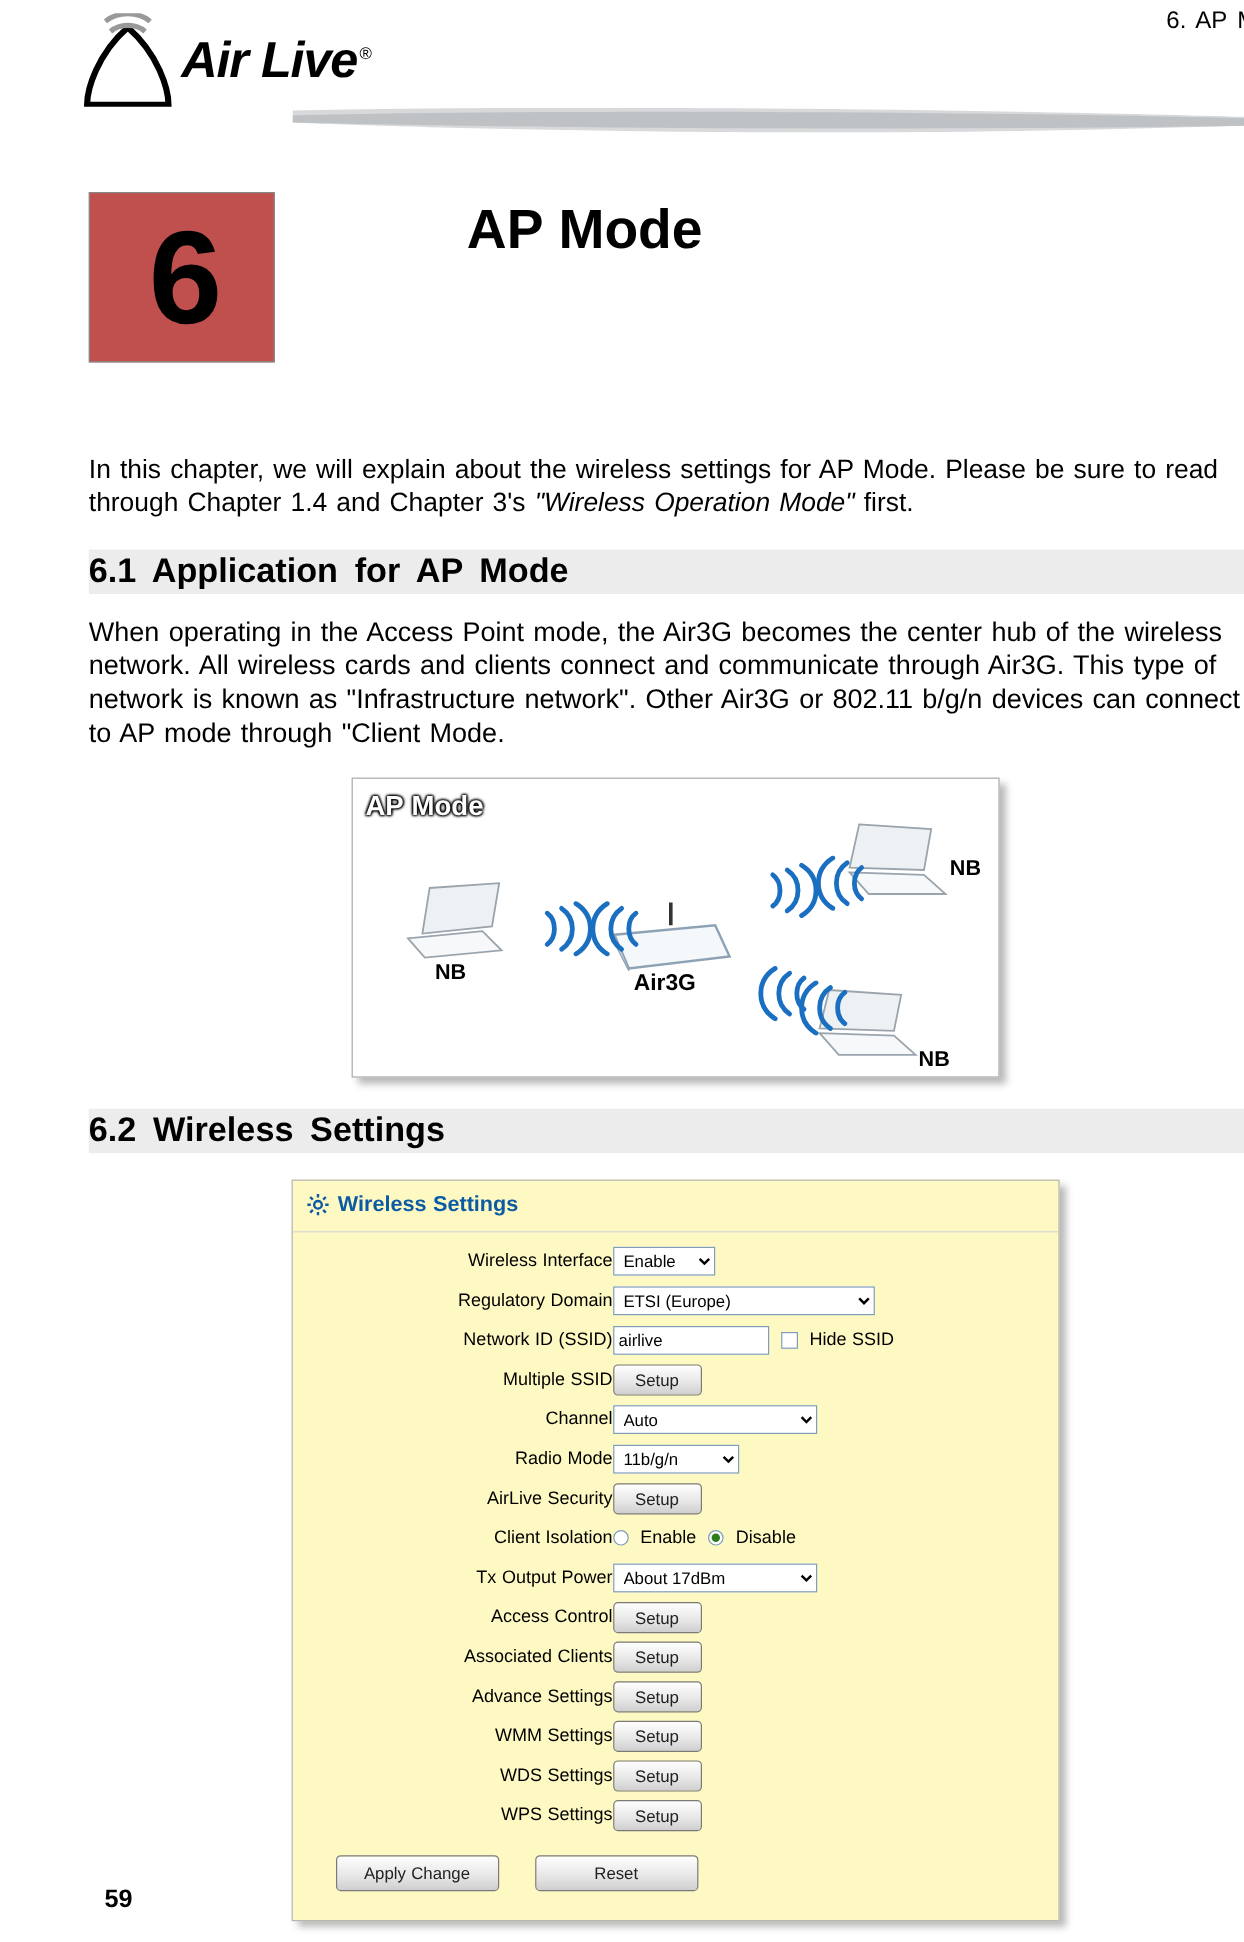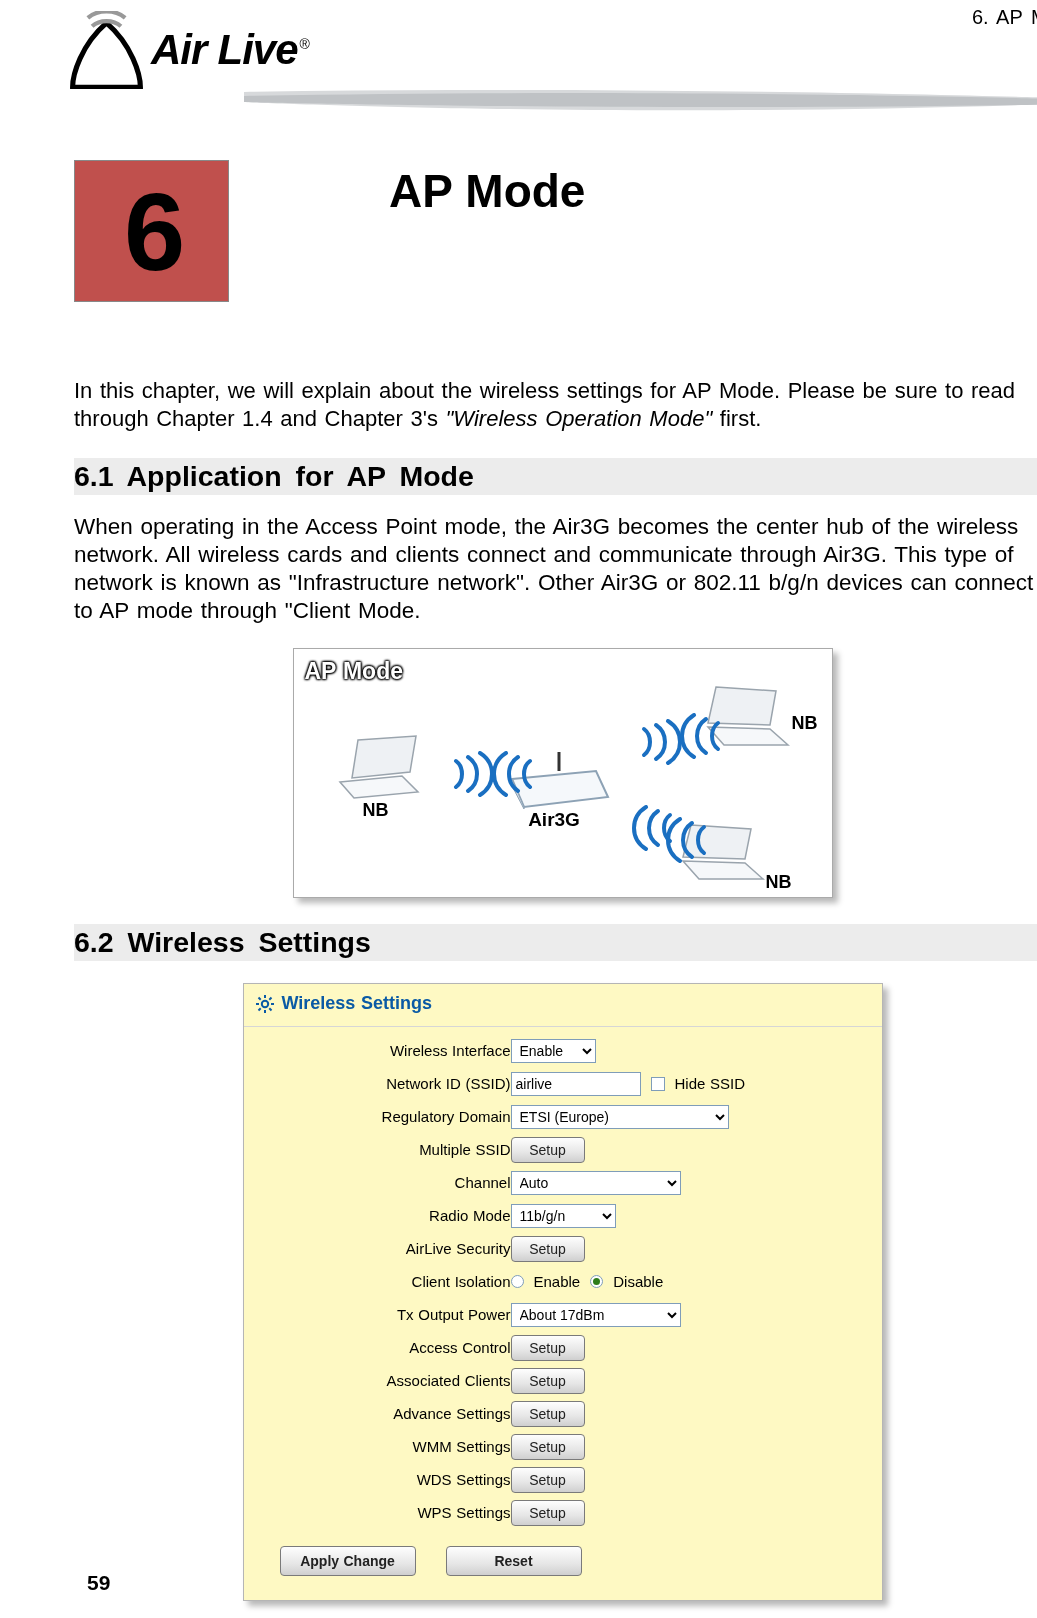--- a/index.html
+++ b/index.html
@@ -256,21 +256,21 @@
     border:1px solid #7a7a7a;
     border-radius:4px;
     background:linear-gradient(#fefefe,#e6e6e6 60%,#cfcfcf);
     color:#222;
     height:26px;
     display:inline-flex;
     align-items:center;
     justify-content:center;
     min-width:74px;
   }
-  .ui-btn-large { min-width:136px; padding:4px 18px; height:30px;font-weight:bold; }
+  .ui-btn-large { min-width:136px; padding:4px 18px; height:30px; }
   .checkbox {
     width:14px;height:14px;border:1px solid #7f9db9;display:inline-block;background:#fff;
   }
   .radio {
     width:13px;height:13px;border:1px solid #7f9db9;border-radius:50%;display:inline-block;background:#fff;position:relative;
   }
   .radio.checked::after {
     content:"";position:absolute;left:2px;top:2px;width:7px;height:7px;border-radius:50%;background:#2e7d1a;
   }
   .footer-buttons {
@@ -462,33 +462,33 @@
       <div class="panel-body">
 
         <div class="form-row">
           <div class="form-label">Wireless Interface</div>
           <div class="form-ctrl">
               <select class="ui-select w-sel-s"><option>Enable</option></select>
             </div>
         </div>
 
         <div class="form-row">
+          <div class="form-label">Regulatory Domain</div>
+          <div class="form-ctrl">
+              <select class="ui-select w-sel-l"><option>ETSI (Europe)</option></select>
+            </div>
+        </div>
+
+        <div class="form-row">
           <div class="form-label">Network ID (SSID)</div>
           <div class="form-ctrl">
             <input class="ui-input" value="airlive" style="">
             <span class="checkbox"></span>
             <span>Hide SSID</span>
           </div>
-        </div>
-
-        <div class="form-row">
-          <div class="form-label">Regulatory Domain</div>
-          <div class="form-ctrl">
-              <select class="ui-select w-sel-l"><option>ETSI (Europe)</option></select>
-            </div>
         </div>
 
         <div class="form-row">
           <div class="form-label">Multiple SSID</div>
           <div class="form-ctrl">
               <span class="ui-btn">Setup</span>
             </div>
         </div>
 
         <div class="form-row">

